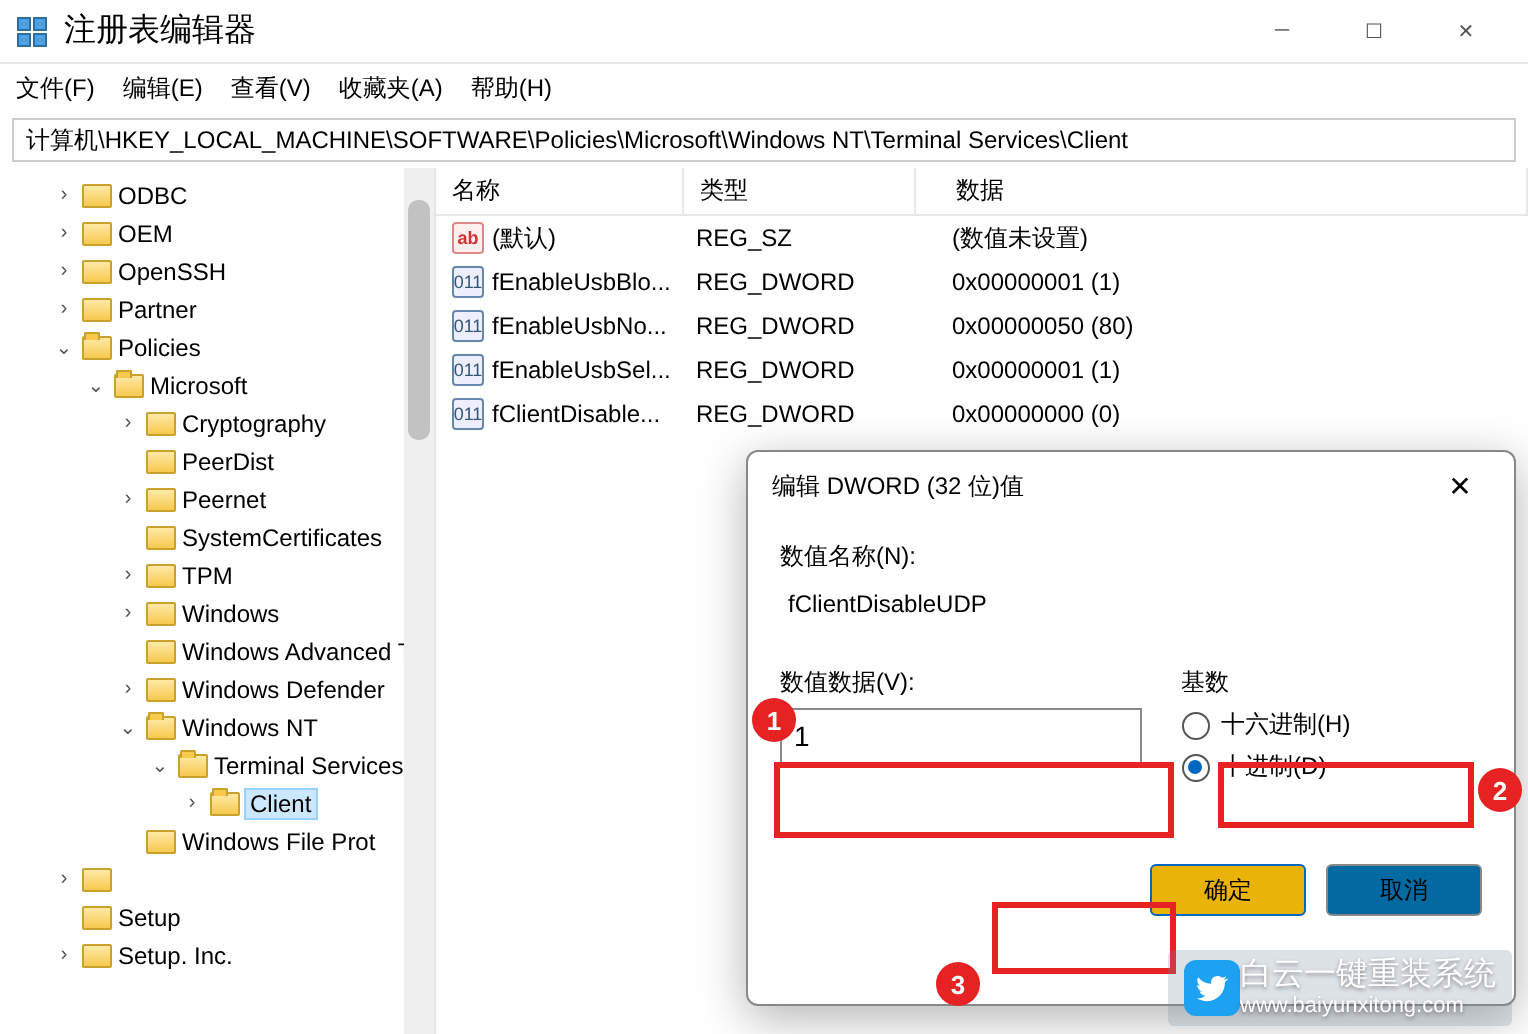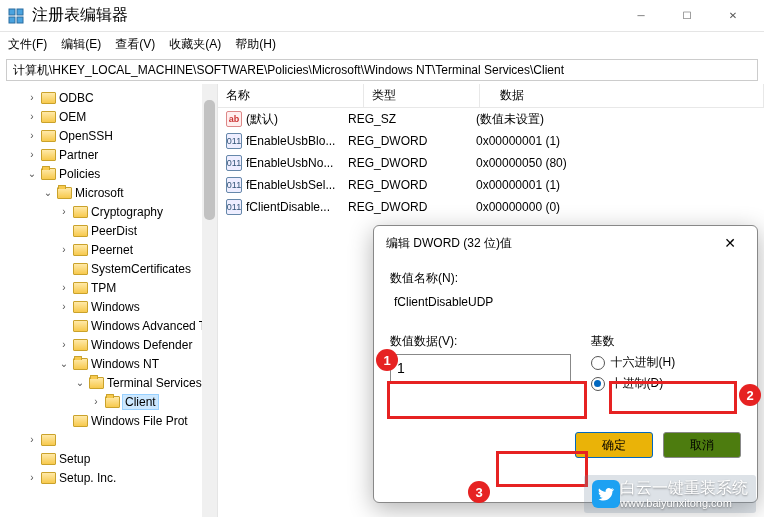--- a/index.html
+++ b/index.html
@@ -31,21 +31,21 @@
 .tree li { white-space: nowrap; padding: 1px 0 1px var(--indent, 0px); display: flex; align-items: center; gap: 3px; height: 19px; }
 .caret { width: 12px; display: inline-flex; justify-content: center; font-size: 10px; color: #555; }
 .folder { width: 15px; height: 12px; background: linear-gradient(#ffe9a8, #f7c94d); border: 1px solid #caa22b; border-radius: 1px; position: relative; display: inline-block; }
 .folder.open::before { content: ""; position: absolute; top: -3px; left: 0; width: 6px; height: 3px; background: #f7c94d; border: 1px solid #caa22b; border-bottom: none; border-radius: 1px 1px 0 0; }
 li.selected span.lbl { background: #cce8ff; outline: 1px solid #99d1ff; padding: 0 2px; }
 
 
 .list { flex: 1; font-size: 12px; padding: 0; position: relative; }
 .list-header { display: flex; height: 24px; align-items: center; border-bottom: 1px solid #e8e8e8; }
 .list-header div { padding: 0 8px; color: #000; font-size: 12px; border-right: 1px solid #e8e8e8; height: 100%; display: flex; align-items: center; }
-.col-name { width: 146px; }
+.col-name { width: 124px; }
 .col-type { width: 116px; }
 .col-data { flex: 1; margin-left: 12px; }
 .list-row { display: flex; height: 22px; align-items: center; }
 .list-row div { padding: 0 8px; overflow: hidden; text-overflow: ellipsis; white-space: nowrap; }
 .li-icon { width: 16px; height: 16px; margin-right: 4px; display: inline-flex; align-items: center; justify-content: center; font-size: 9px; border: 1px solid #0ea5e9; background: #eef; border-radius: 2px; flex-shrink: 0; }
 .li-icon.str { border-color: #d88; background: #fee; color: #c33; font-weight: bold; }
 .li-icon.bin { border-color: #68a; background: #eef; color: #357; font-weight: normal; }
 .cell-name { width: 122px; display: flex; align-items: center; }
 
 
@@ -57,21 +57,21 @@
 .dlg-label { margin-top: 6px; margin-bottom: 4px; }
 .dlg-static-value { background: #fff; padding: 4px 4px; margin-bottom: 14px; }
 .dlg-row { display: flex; gap: 20px; }
 .dlg-col-l { flex: 1.2; }
 .dlg-col-r { flex: 1; }
 .dlg-input { width: 100%; height: 28px; padding: 2px 6px; font-size: 14px; border: 1px solid #888; background: #fff; }
 .radio-row { display: flex; align-items: center; gap: 6px; margin: 4px 0; font-size: 12px; }
 .radio { width: 14px; height: 14px; border: 1px solid #555; border-radius: 50%; display: inline-flex; align-items: center; justify-content: center; }
 .radio.checked::after { content: ""; width: 7px; height: 7px; background: #0067c0; border-radius: 50%; }
 .dlg-buttons { display: flex; justify-content: flex-end; gap: 10px; margin-top: 36px; }
-.dlg-btn { width: 78px; height: 26px; border: 1px solid #888; background: #4d7c0f; font-size: 12px; cursor: pointer; border-radius: 3px; }
+.dlg-btn { width: 78px; height: 26px; border: 1px solid #888; background: #0369a1; font-size: 12px; cursor: pointer; border-radius: 3px; }
 .dlg-btn.primary { border-color: #0067c0; background: #eab308; }
 
 
 .annot { position: absolute; border: 3px solid #e62222; pointer-events: none; }
 .annot-circle { position: absolute; width: 22px; height: 22px; border-radius: 50%; background: #e62222; color: #fff; font-size: 13px; font-weight: bold; display: flex; align-items: center; justify-content: center; pointer-events: none; }
 
 
 .watermark { position: absolute; right: 8px; bottom: 4px; display: flex; align-items: center; gap: 0; color: #fff; font-size: 16px; font-weight: 500; padding: 4px 8px; text-shadow: 0 1px 2px rgba(0,0,0,0.4); background: rgba(120,140,160,0.25); border-radius: 3px; }
 .wm-icon { width: 28px; height: 28px; background: #1da1f2; border-radius: 6px; display: flex; align-items: center; justify-content: center; color: #fff; font-size: 16px; }
 </style>

